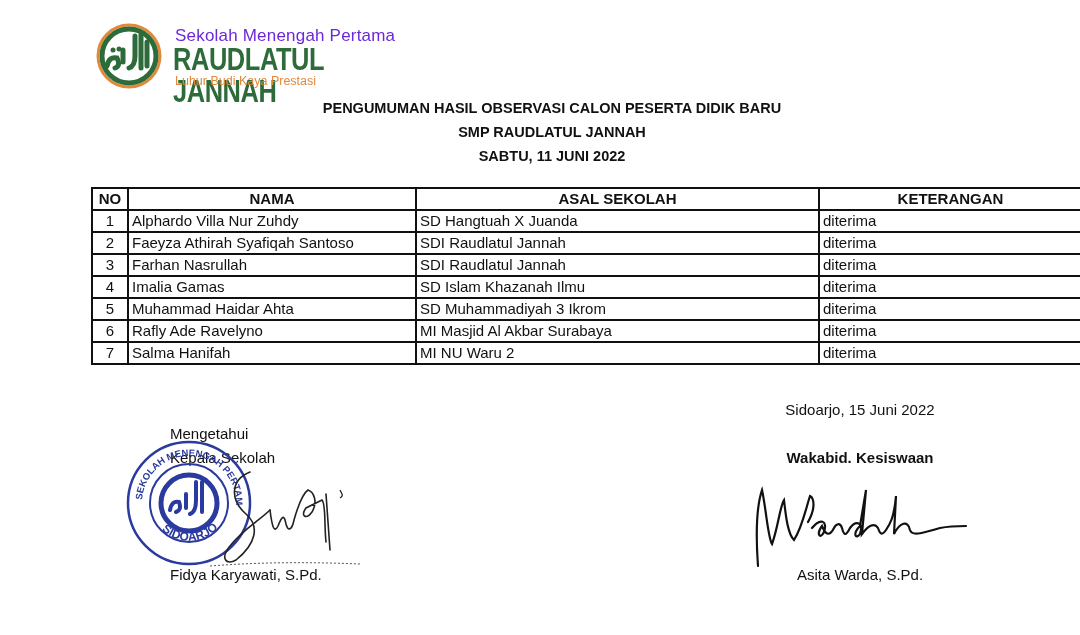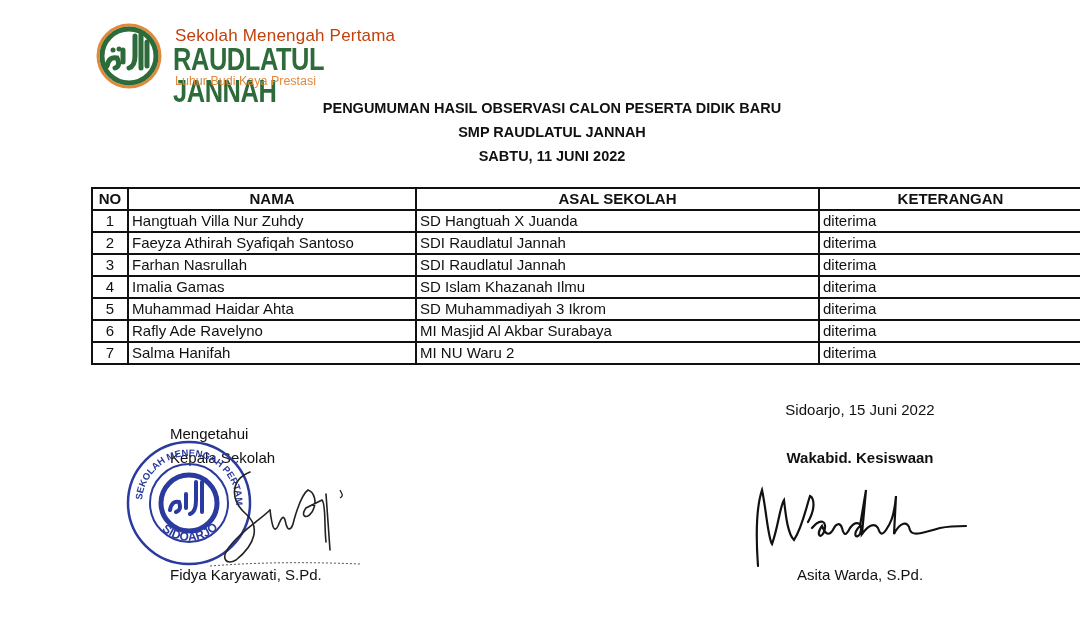--- a/index.html
+++ b/index.html
@@ -1,20 +1,20 @@
 <!DOCTYPE html>
 <html><head>
 <meta charset="utf-8">
 <style>
   html, body { margin:0; padding:0; }
   body { width:1080px; height:635px; background:#ffffff; position:relative; overflow:hidden;
          font-family:"Liberation Sans", "DejaVu Sans", sans-serif; color:#111; }
   .logo { position:absolute; left:95px; top:22px; width:320px; height:72px; }
   .logo-emblem { position:absolute; left:0; top:0; width:68px; height:68px; }
-  .logo-line1 { position:absolute; left:80px; top:4px; font-size:17px; color:#c2410c; letter-spacing:0.2px; }
+  .logo-line1 { position:absolute; left:80px; top:4px; font-size:17px; color:#6d28d9; letter-spacing:0.2px; }
   .logo-line2 { position:absolute; left:78px; top:22px; font-size:31px; font-weight:bold; color:#2e6b3a;
                 letter-spacing:-0.5px; transform:scaleX(0.82); transform-origin:left top; line-height:32px; }
   .logo-line3 { position:absolute; left:80px; top:52px; font-size:12.5px; color:#e08a3c; }
 
   .title { position:absolute; left:12px; width:1080px; text-align:center; top:96px; font-weight:bold; font-size:14.5px; line-height:24px; }
 
   table.list { position:absolute; left:91px; top:187px; width:992px; border-collapse:collapse; font-size:15px; }
   table.list th, table.list td { border:2px solid #111; height:20px; padding:0 3px; line-height:20px; white-space:nowrap; }
   table.list th { font-weight:bold; text-align:center; }
   td.no { text-align:center; width:28px; }
@@ -61,21 +61,21 @@
     <tr>
       <th>NO</th>
       <th>NAMA</th>
       <th>ASAL SEKOLAH</th>
       <th>KETERANGAN</th>
     </tr>
   </thead>
   <tbody>
     <tr>
       <td class="no">1</td>
-      <td class="nm">Hangtuah Villa Nur Zuhdy</td>
+      <td class="nm">Alphardo Villa Nur Zuhdy</td>
       <td class="sch">SD Hangtuah X Juanda</td>
       <td class="ket">diterima</td>
     </tr>
     <tr>
       <td class="no">2</td>
       <td class="nm">Faeyza Athirah Syafiqah Santoso</td>
       <td class="sch">SDI Raudlatul Jannah</td>
       <td class="ket">diterima</td>
     </tr>
     <tr>

